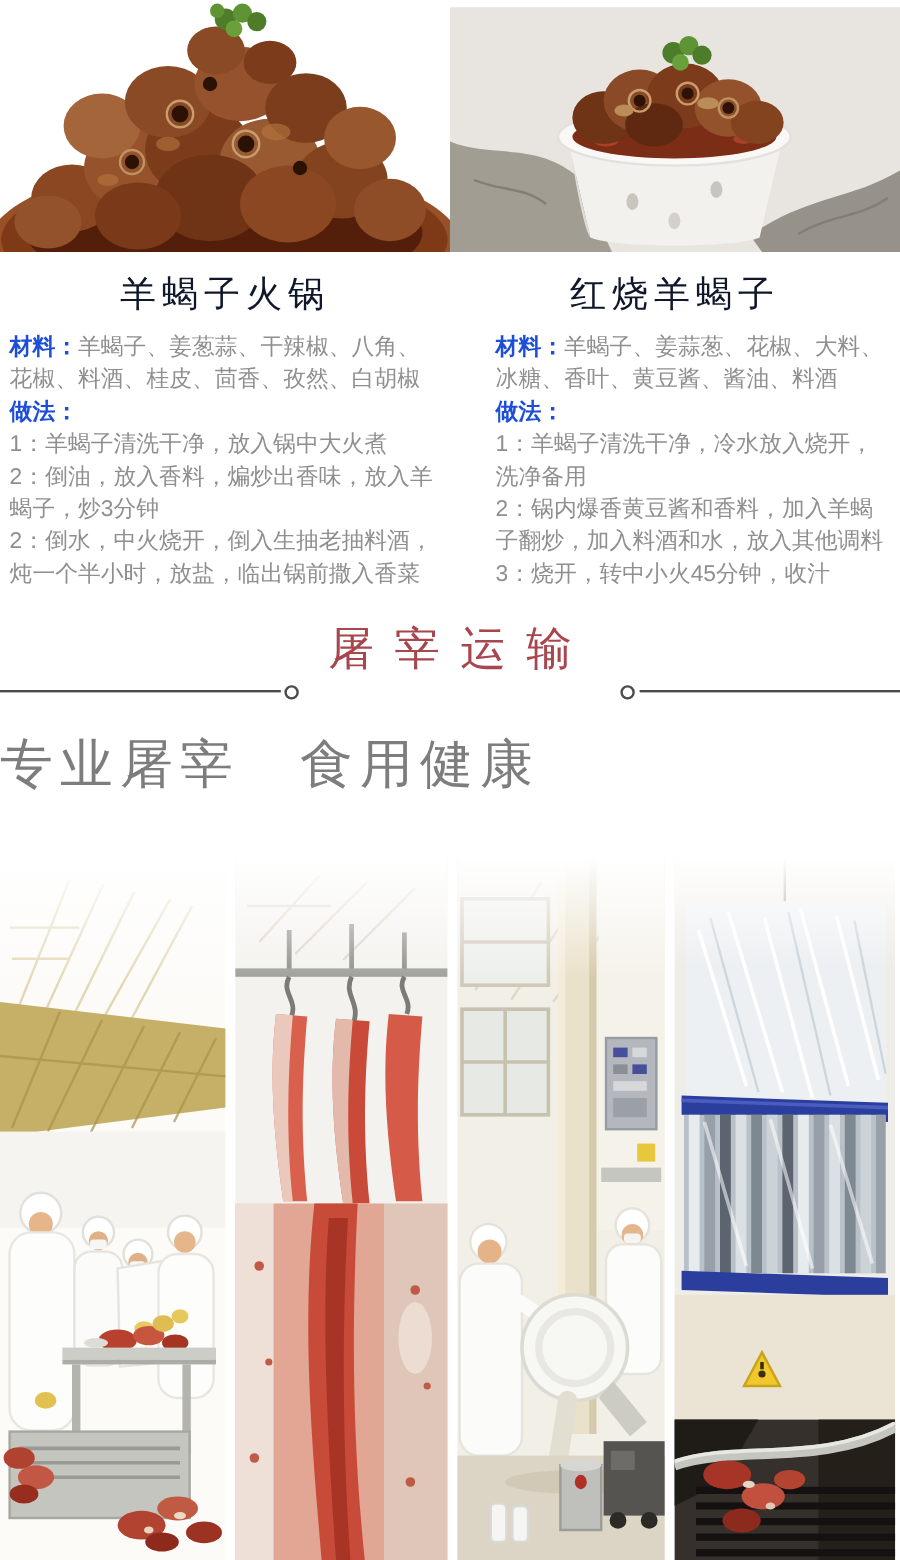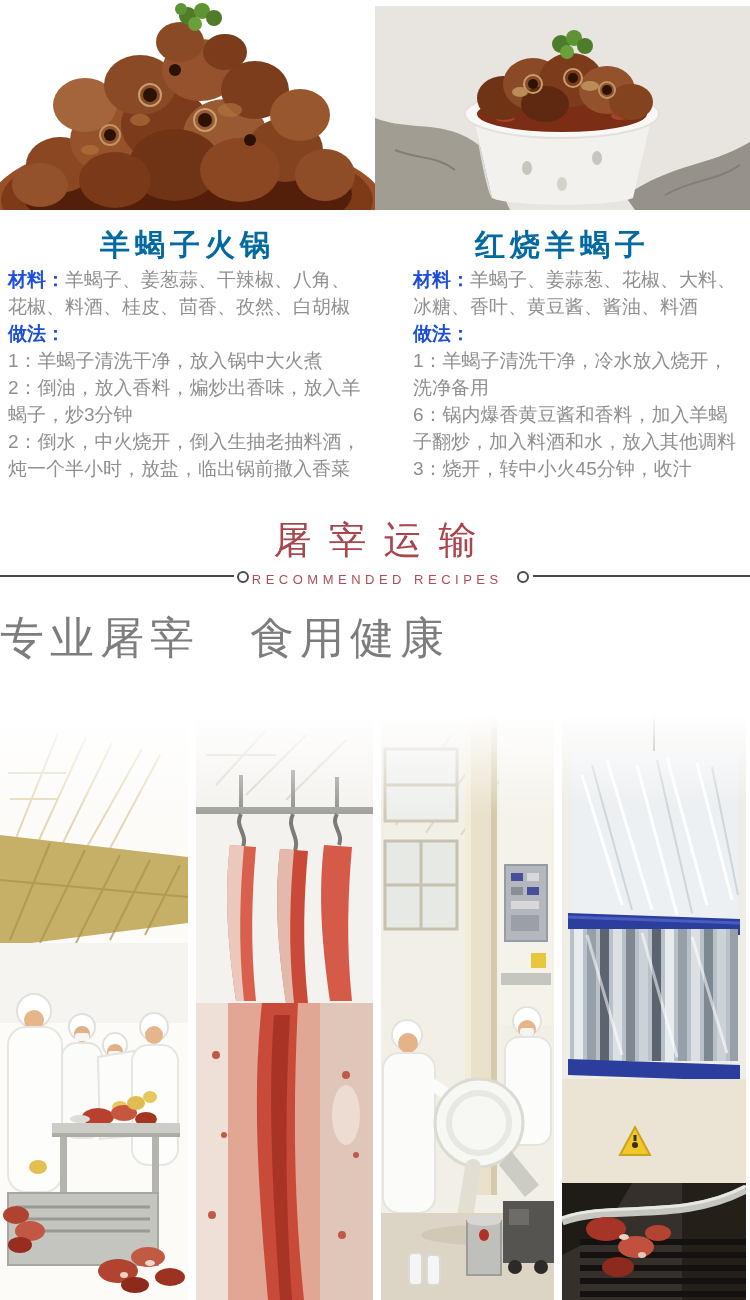--- a/index.html
+++ b/index.html
@@ -2,22 +2,22 @@
 <html><head>
 <meta charset="utf-8">
 <style>
   html,body{margin:0;padding:0;background:#ffffff;}
   .page{width:750px;height:1300px;background:#fff;overflow:hidden;position:relative;
         font-family:"Liberation Sans","DejaVu Sans",sans-serif;}
   
   .recipes{display:flex;height:511px;}
   .recipe{width:375px;box-sizing:border-box;}
   .recipe-photo svg{display:block;}
-  .recipe-title{font-size:30px;color:#0369a1;text-align:center;letter-spacing:5px;
-                margin:15px 0 0;font-weight:bold;}
+  .recipe-title{font-size:30px;color:#0f172a;text-align:center;letter-spacing:5px;
+                margin:15px 0 10px;font-weight:normal;}
   .recipe-body{font-size:19px;line-height:27px;color:#8f8f8f;}
   .recipe:nth-child(1) .recipe-body{padding:0 12px 0 8px;}
   .recipe:nth-child(2) .recipe-body{padding:0 14px 0 38px;}
   .recipe-body p{margin:0;}
   .lbl{font-weight:bold;color:#1d4ed8;}
   
   .divider{position:relative;height:90px;}
   .divider-title{position:absolute;top:4px;left:0;width:100%;text-align:center;
                  font-family:"Liberation Serif","DejaVu Serif",serif;font-weight:400;
                  font-size:38px;letter-spacing:17px;text-indent:17px;color:#a8454d;}
@@ -133,31 +133,30 @@
           <circle cx="199" cy="38" r="8" fill="#5f9434"></circle>
           <circle cx="210" cy="46" r="8" fill="#4d7d2b"></circle>
           <circle cx="192" cy="52" r="7" fill="#69a03a"></circle>
         </svg>
       </div>
       <div class="recipe-title">红烧羊蝎子</div>
       <div class="recipe-body">
         <p><span class="lbl">材料：</span><span>羊蝎子、姜蒜葱、花椒、大料、冰糖、香叶、黄豆酱、酱油、料酒</span></p>
         <p class="lbl">做法：</p>
         <p>1：羊蝎子清洗干净，冷水放入烧开，洗净备用</p>
-        <p>6：锅内爆香黄豆酱和香料，加入羊蝎子翻炒，加入料酒和水，放入其他调料</p>
+        <p>2：锅内爆香黄豆酱和香料，加入羊蝎子翻炒，加入料酒和水，放入其他调料</p>
         <p>3：烧开，转中小火45分钟，收汁</p>
       </div>
     </div>
   </div>
 
   <div class="divider">
     <div class="dline left"></div>
     <div class="dcircle left"></div>
     <div class="divider-title">屠宰运输</div>
-    <div class="divider-sub">RECOMMENDED RECIPES</div>
     <div class="dcircle right"></div>
     <div class="dline right"></div>
   </div>
 
   <div class="slogan">专业屠宰　食用健康</div>
 
   <div class="factory">
 
     <div class="fcol">
       <svg width="188" height="585" viewBox="0 0 188 585">

